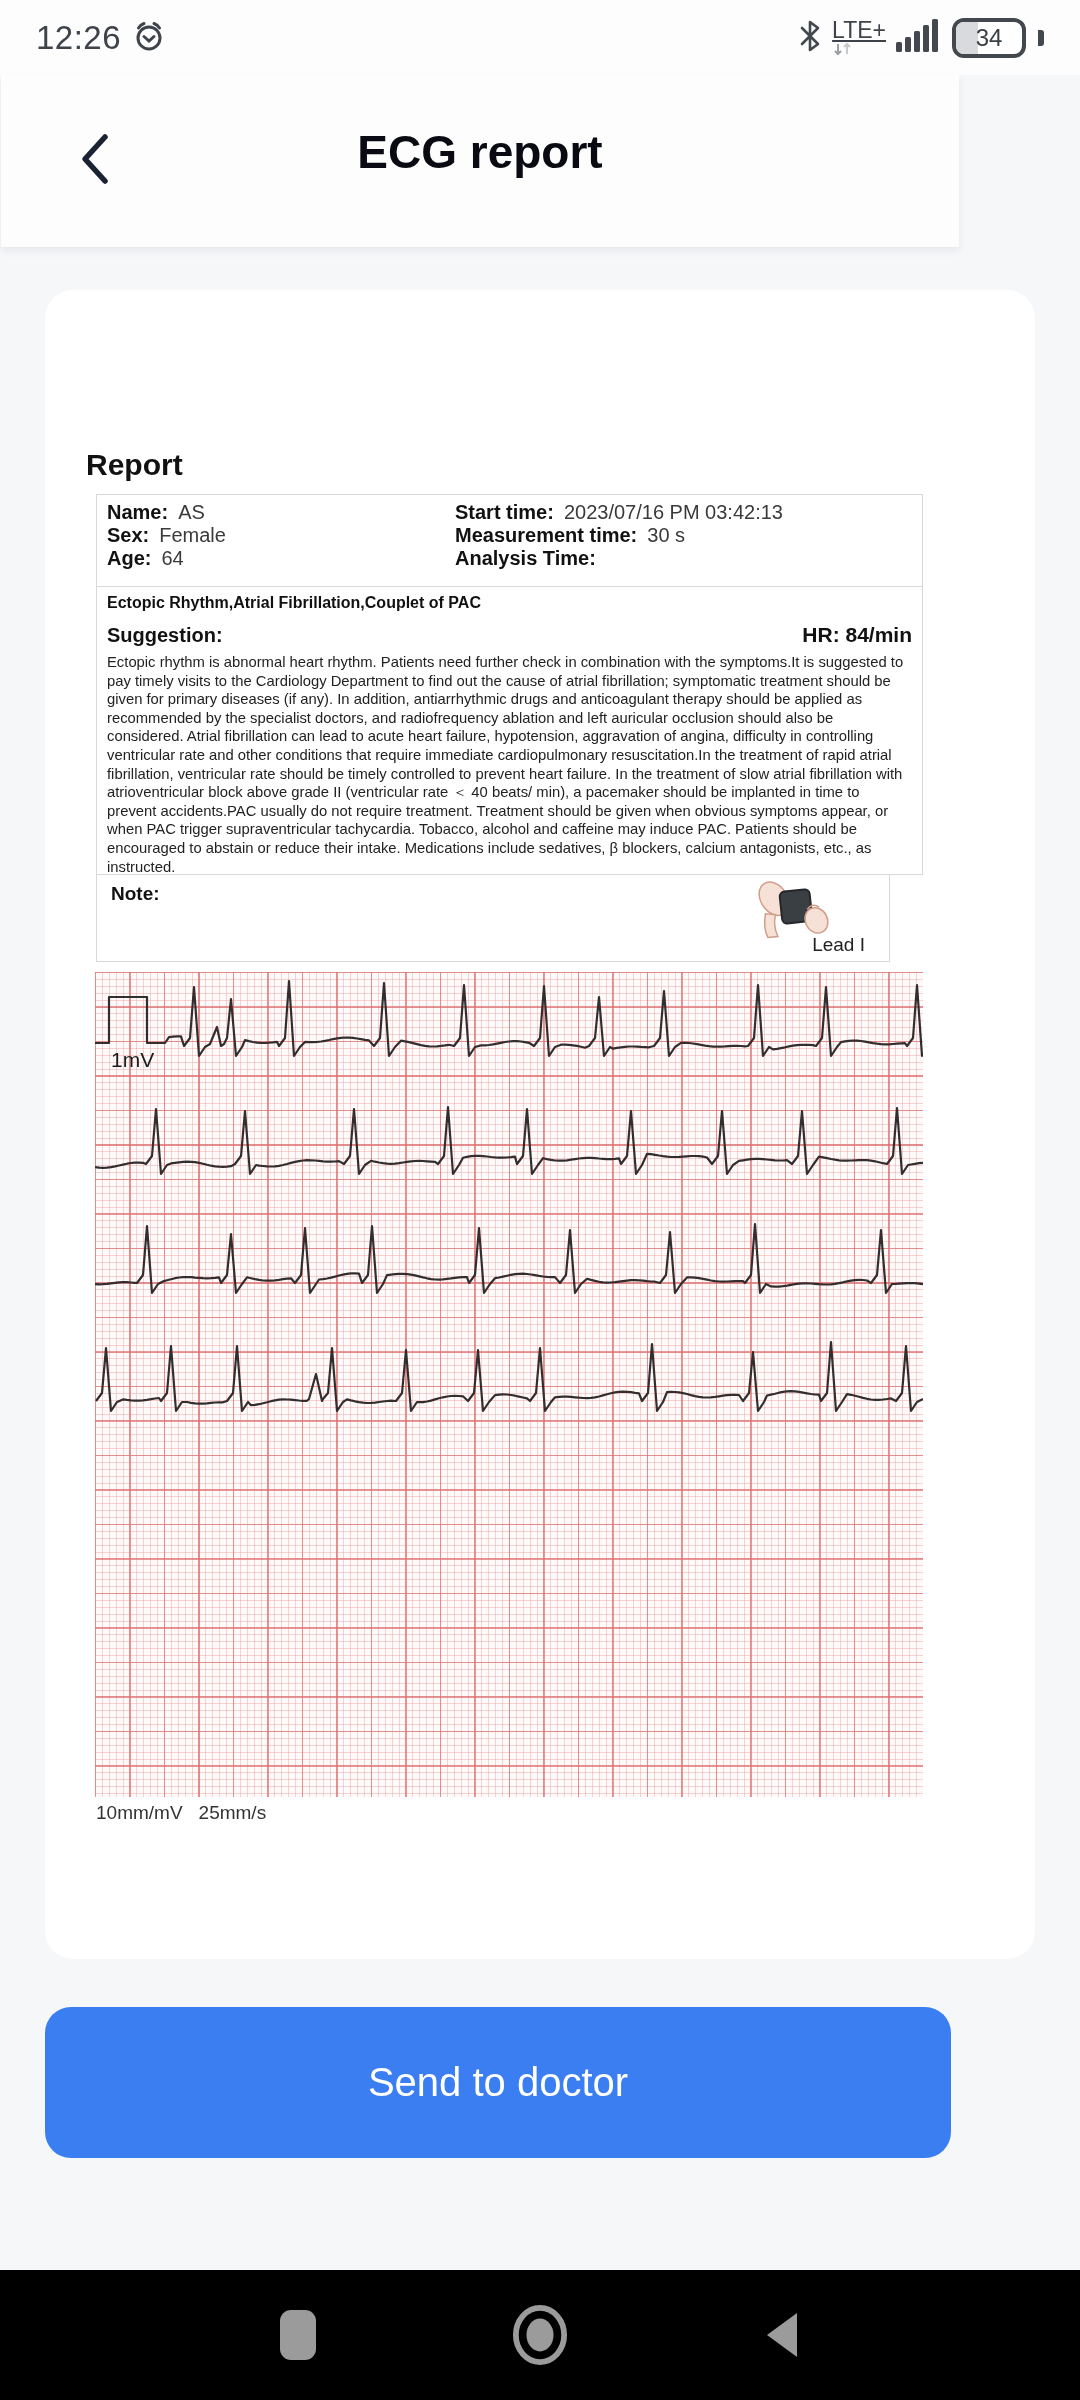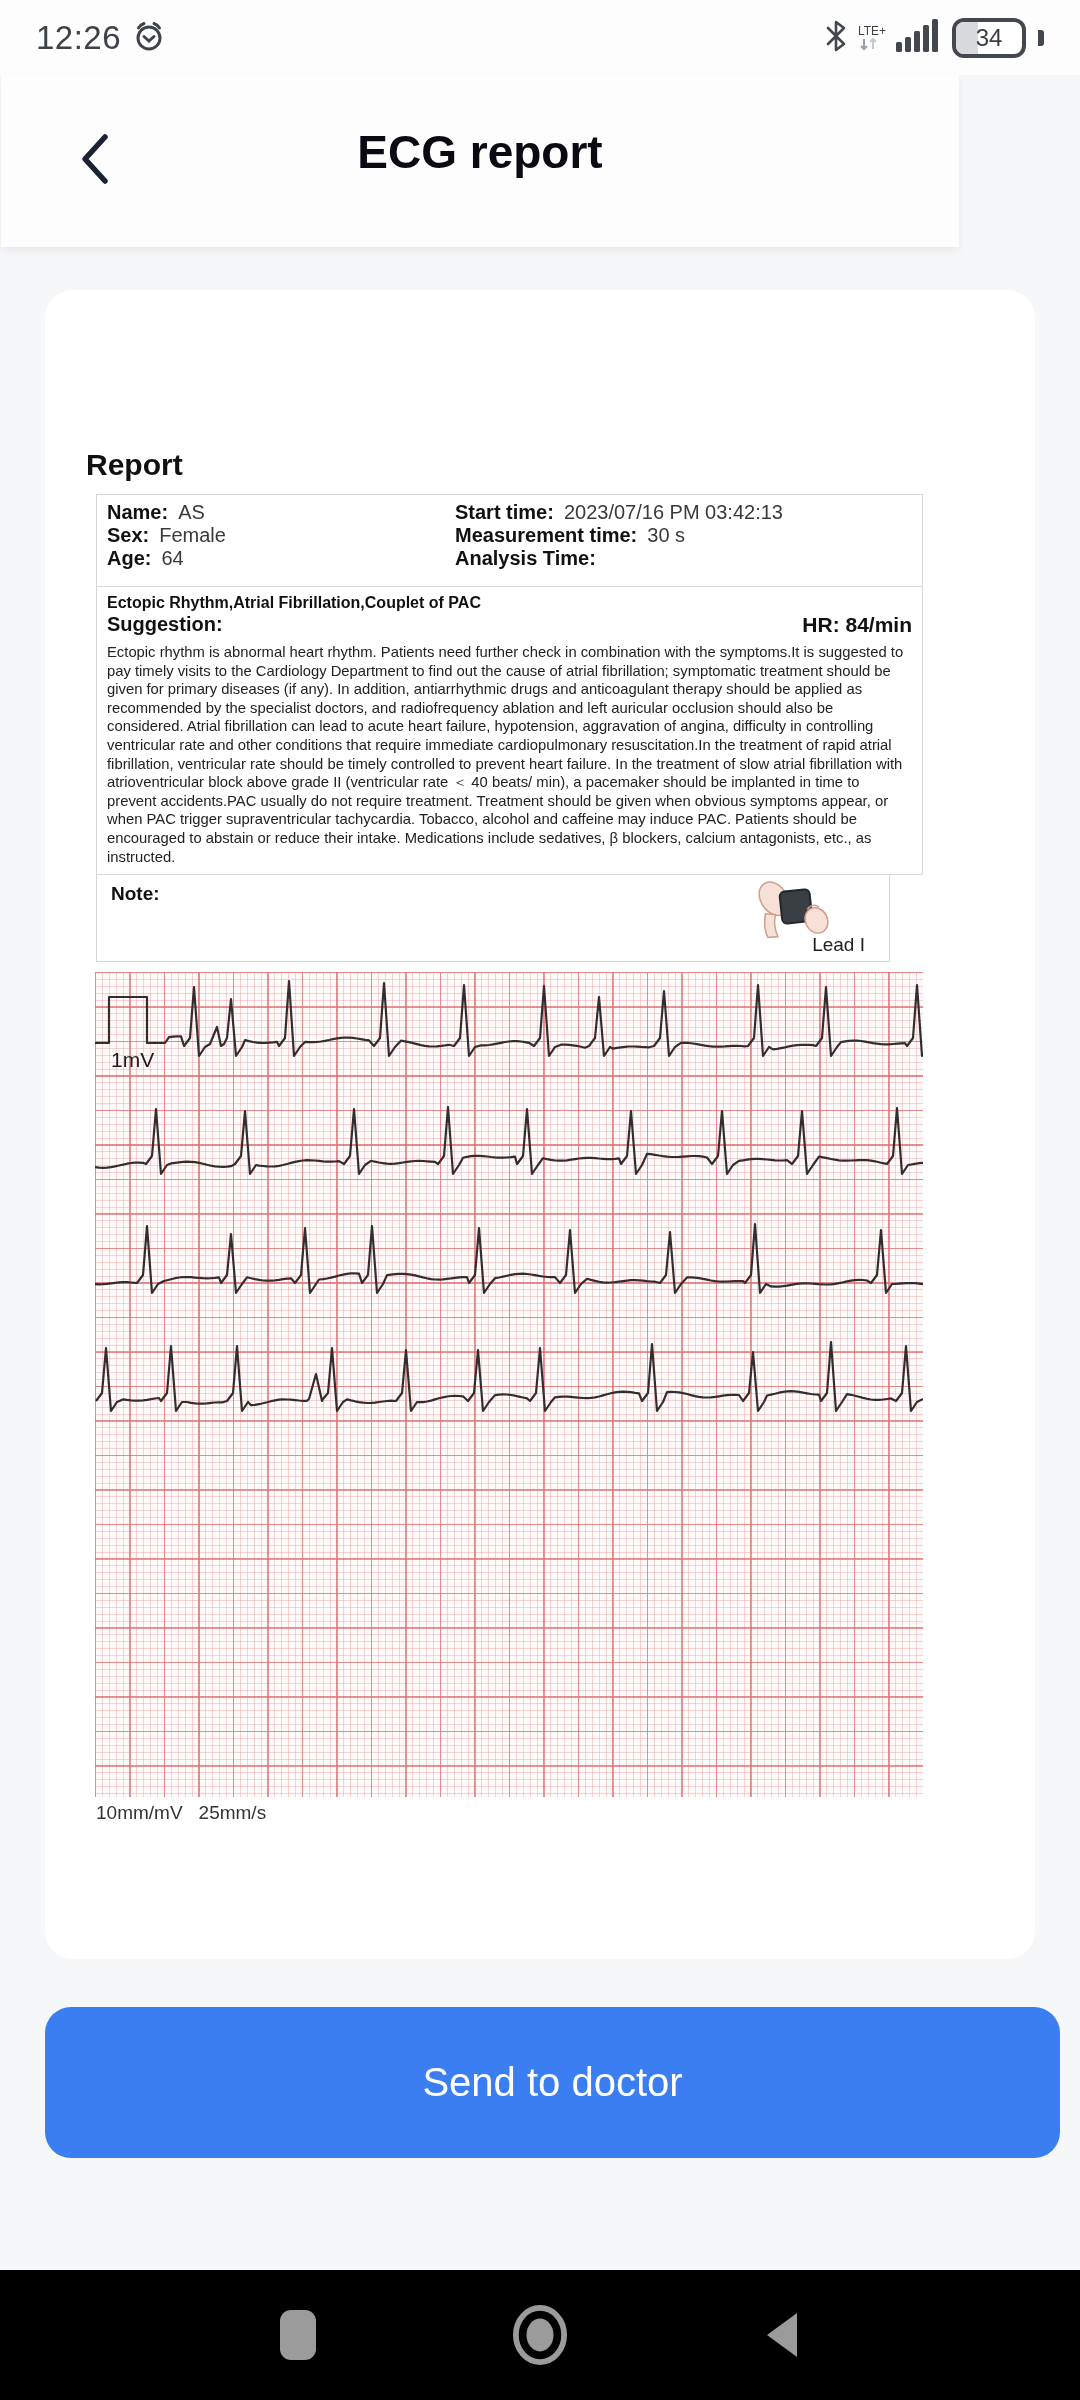--- a/index.html
+++ b/index.html
@@ -6,21 +6,21 @@
   *{box-sizing:border-box;font-family:"Liberation Sans", sans-serif;}
   #screen{position:relative;width:1080px;height:2400px;background:#f6f7f9;overflow:hidden;}
 
   
   .statusbar{position:absolute;top:0;left:0;width:1080px;height:75px;background:#fdfdfe;
     display:flex;align-items:center;justify-content:space-between;padding:0 36px;}
   .sb-left{display:flex;align-items:center;gap:10px;}
   .sb-time{font-size:33px;font-weight:500;color:#3e434a;letter-spacing:.5px;}
   .sb-right{display:flex;align-items:center;gap:10px;}
   .lte-block{display:flex;flex-direction:column;align-items:flex-start;line-height:1;}
-  .lte-txt{font-size:12px;font-weight:500;color:#3e434a;}
+  .lte-txt{font-size:23px;font-weight:500;color:#3e434a;text-decoration:underline;}
   .battery{position:relative;width:74px;height:40px;border:4px solid #43484f;border-radius:12px;
     display:flex;align-items:center;justify-content:center;overflow:hidden;background:#fff;}
   .battery-fill{position:absolute;left:0;top:0;bottom:0;width:34%;background:#d8dadd;}
   .battery-num{position:relative;font-size:24px;font-weight:500;color:#3a3f45;}
   .battery-cap{width:6px;height:16px;background:#43484f;border-radius:0 3px 3px 0;margin-left:2px;}
 
   
   .header{position:absolute;top:75px;left:1px;width:958px;height:172px;background:#fdfdfe;
     box-shadow:0 4px 8px rgba(40,45,60,.07);}
   .back-btn{position:absolute;left:62px;top:44px;width:60px;height:80px;display:flex;
@@ -37,21 +37,21 @@
     border:1px solid #d8d8d8;display:flex;flex-direction:column;justify-content:flex-start;
     padding:6px 0;}
   .info-row{display:flex;}
   .info-cell{display:flex;align-items:baseline;padding-left:10px;font-size:20px;color:#3a3a3a;}
   .info-cell.c1{width:348px;}
   .info-cell .lbl{font-weight:700;color:#111;margin-right:10px;}
 
   .diag-box{position:absolute;left:51px;top:297px;width:827px;height:288px;
     border:1px solid #d8d8d8;border-top:none;padding:7px 10px;overflow:hidden;}
   .diag-title{font-size:16px;font-weight:700;color:#111;}
-  .diag-row2{display:flex;justify-content:space-between;align-items:flex-start;margin-top:1px;}
+  .diag-row2{display:flex;justify-content:space-between;align-items:center;margin-top:11px;}
   .suggestion-lbl{font-size:20px;font-weight:700;color:#111;}
   .hr-value{font-size:21px;font-weight:700;color:#111;}
   .suggestion-text{margin-top:6px;font-size:14.8px;line-height:18.6px;color:#222;}
 
   .note-box{position:absolute;left:51px;top:585px;width:794px;height:87px;
     border:1px solid #d8d8d8;border-top:none;padding:8px 14px;}
   .note-lbl{font-size:19px;font-weight:700;color:#111;}
   .note-illustration{position:absolute;right:52px;top:2px;}
   .lead-lbl{position:absolute;right:24px;bottom:5px;font-size:19px;color:#222;}
 
@@ -61,21 +61,21 @@
       repeating-linear-gradient(to right, rgba(222,110,110,.70) 0, rgba(222,110,110,.70) 1.4px, transparent 1.4px, transparent 34.5px),
       repeating-linear-gradient(to bottom, rgba(222,110,110,.70) 0, rgba(222,110,110,.70) 1.4px, transparent 1.4px, transparent 34.5px),
       repeating-linear-gradient(to right, rgba(233,150,150,.40) 0, rgba(233,150,150,.40) 1px, transparent 1px, transparent 6.9px),
       repeating-linear-gradient(to bottom, rgba(233,150,150,.40) 0, rgba(233,150,150,.40) 1px, transparent 1px, transparent 6.9px);
     overflow:hidden;}
   .ecg-grid svg{position:absolute;left:0;top:0;}
   .cal-lbl{position:absolute;left:16px;top:76px;font-size:21px;color:#1d1d1d;background:transparent;}
   .scale-lbl{position:absolute;left:51px;top:1512px;font-size:19px;color:#333;display:flex;gap:16px;}
 
   
-  .send-btn{position:absolute;left:45px;top:2007px;width:1015px;height:151px;background:#3b7ef2;
+  .send-btn{position:absolute;left:45px;top:2007px;width:906px;height:151px;background:#3b7ef2;
     border:none;border-radius:26px;color:#ffffff;font-size:40px;font-weight:400;cursor:pointer;
     display:flex;align-items:center;justify-content:center;}
 
   
   .navbar{position:absolute;left:0;top:2270px;width:1080px;height:130px;background:#000;
     display:flex;align-items:center;justify-content:center;gap:186px;}
   .nav-slot{width:56px;height:70px;display:flex;align-items:center;justify-content:center;cursor:pointer;}
 </style>
 </head>
 <body>

